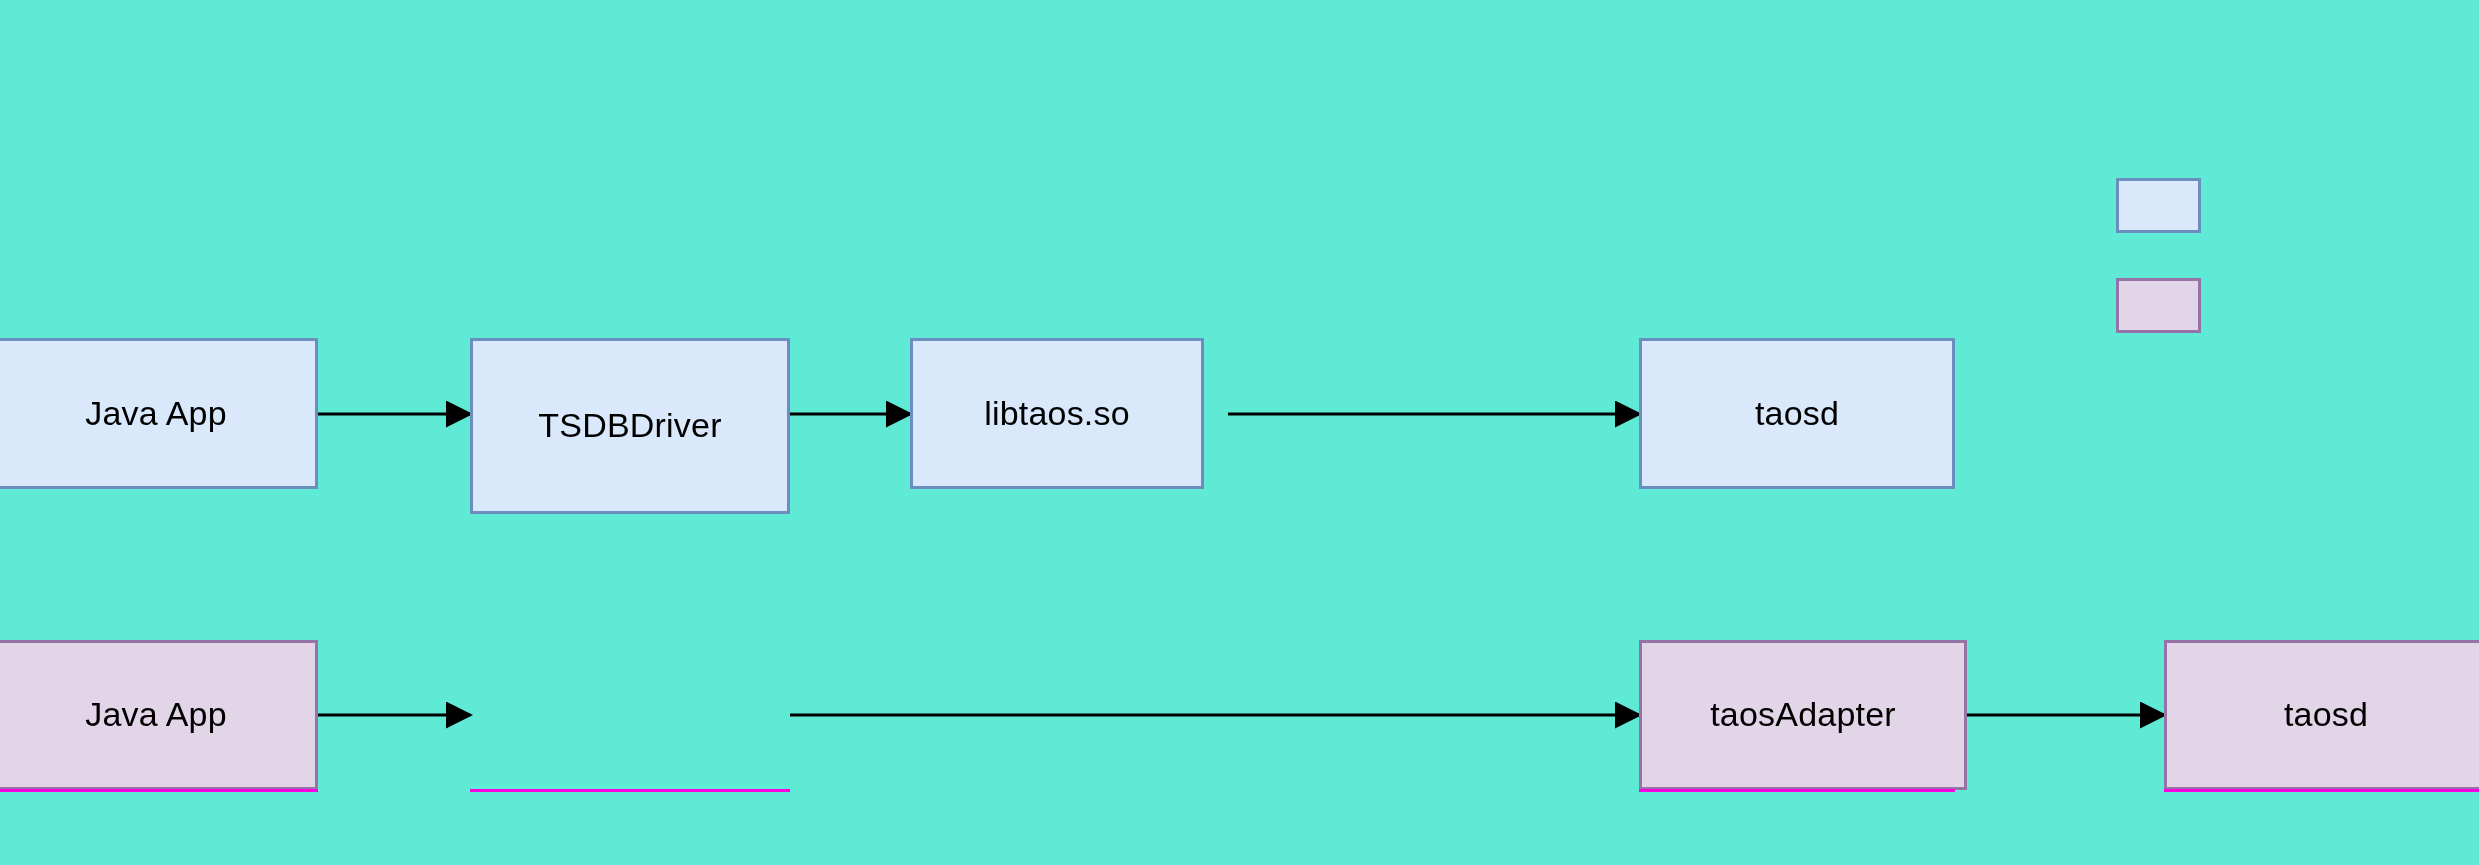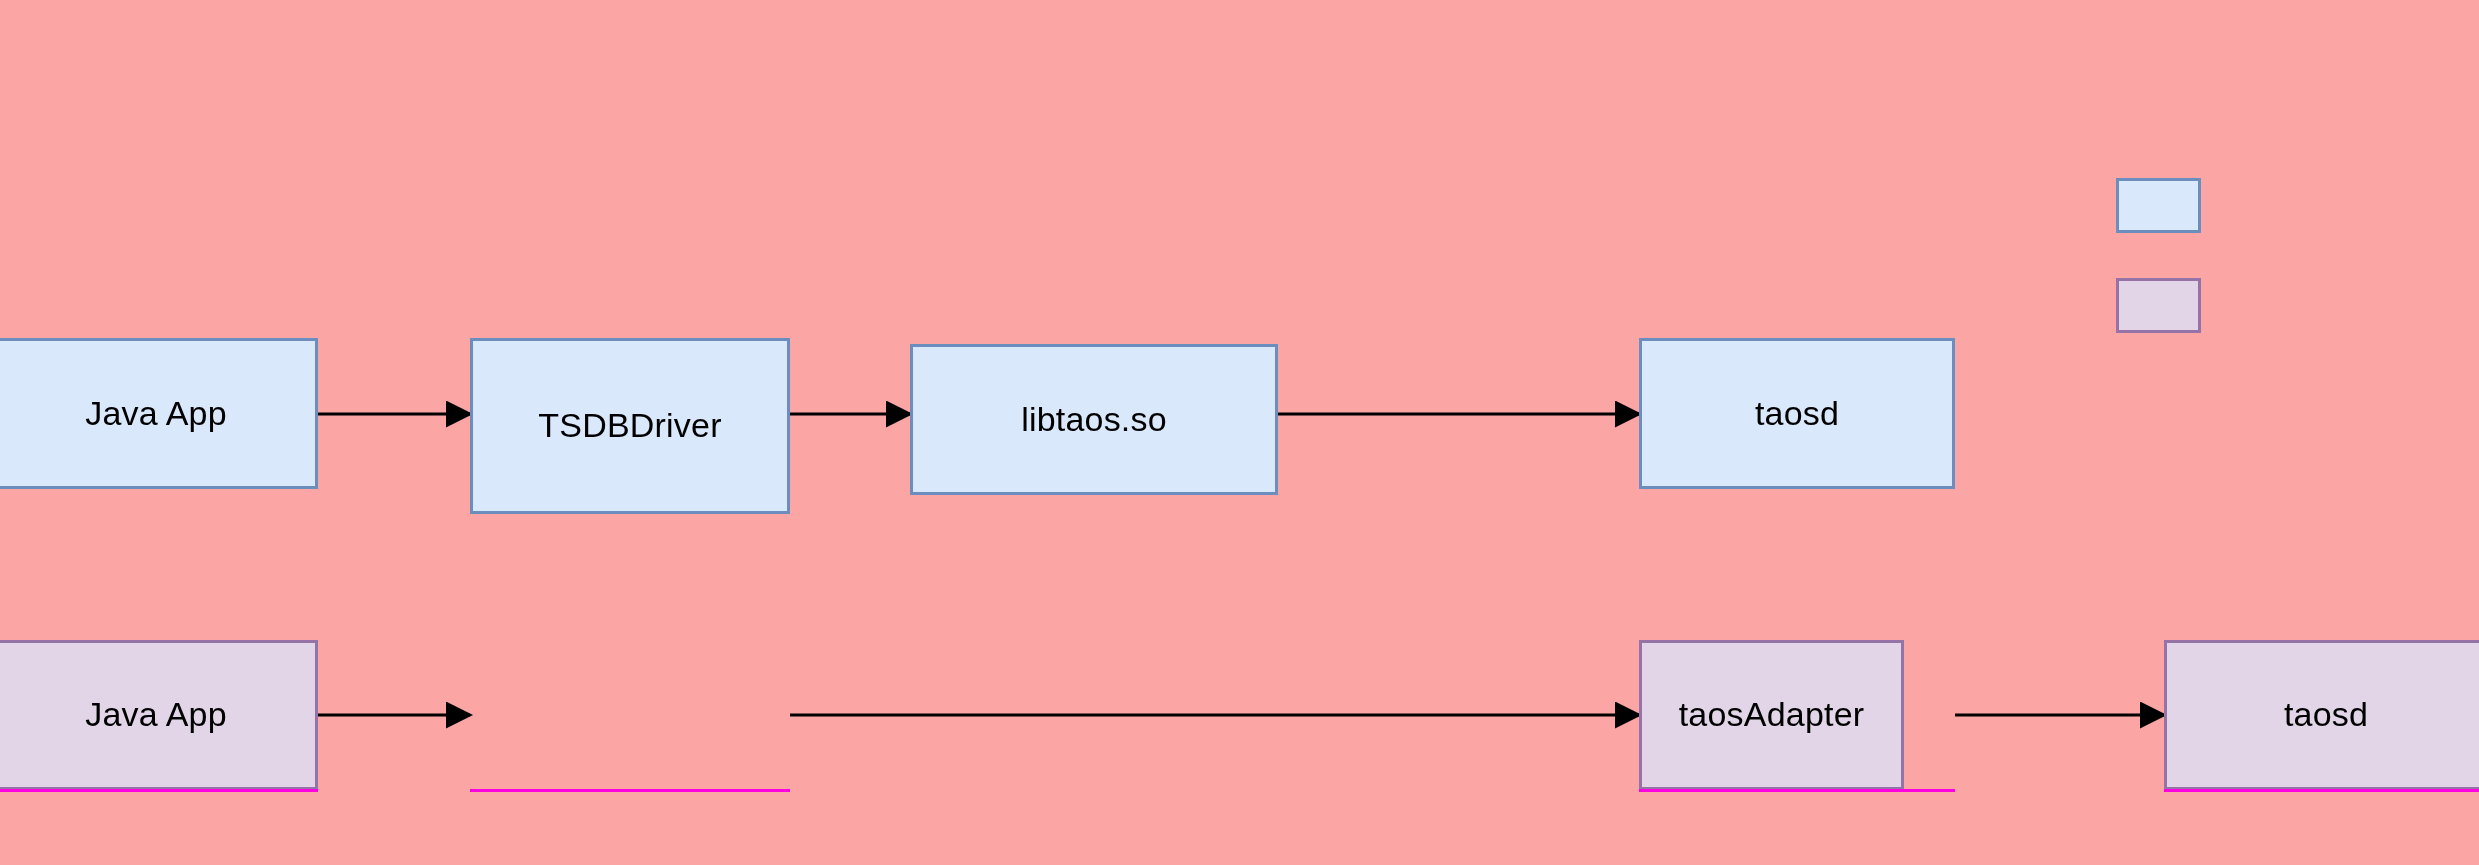--- a/index.html
+++ b/index.html
@@ -9,21 +9,21 @@
     background: #000000;
   }
   body {
     font-family: "Liberation Sans", sans-serif;
   }
 
   #canvas {
     position: relative;
     width: 2479px;
     height: 865px;
-    background: #fca5a5;
+    background: #5eead4;
     overflow: hidden;
   }
 
   
   .node {
     position: absolute;
     box-sizing: border-box;
     display: flex;
     align-items: center;
     justify-content: center;
@@ -98,28 +98,28 @@
       <line x1="318" y1="715" x2="470" y2="715"></line>
       <line x1="790" y1="715" x2="1639" y2="715"></line>
       <line x1="1955" y1="715" x2="2164" y2="715"></line>
     </g>
   </svg>
 
   <div class="node blue" style="left:-6px; top:338px; width:324px; height:151px;">Java App</div>
 
   <div class="node blue" style="left:470px; top:338px; width:320px; height:176px;">TSDBDriver</div>
 
-  <div class="node blue" style="left:910px; top:338px; width:368px; height:151px;margin-top:6px;">libtaos.so</div>
+  <div class="node blue" style="left:910px; top:338px; width:294px; height:151px;">libtaos.so</div>
 
   <div class="node blue" style="left:1639px; top:338px; width:316px; height:151px;">taosd</div>
 
   <div class="node pink" style="left:-6px; top:640px; width:324px; height:150px;">Java App</div>
 
 
-  <div class="node pink" style="left:1639px; top:640px; width:265px; height:150px;">taosAdapter</div>
+  <div class="node pink" style="left:1639px; top:640px; width:328px; height:150px;">taosAdapter</div>
 
   <div class="node pink" style="left:2164px; top:640px; width:324px; height:150px;">taosd</div>
 
   <div class="swatch blue" style="left:2116px; top:178px; width:85px; height:55px;"></div>
   <div class="legend-label" style="left:2215px; top:190px;"></div>
 
   <div class="swatch pink" style="left:2116px; top:278px; width:85px; height:55px;"></div>
   <div class="legend-label" style="left:2215px; top:290px;"></div>
 
   <div class="hl" style="left:-6px;   top:789px; width:324px;"></div>

